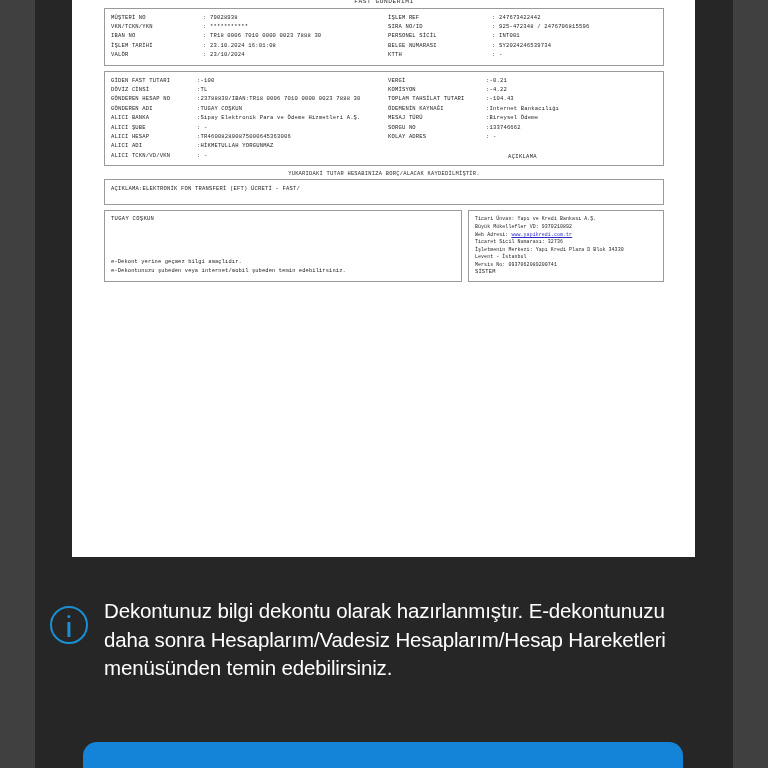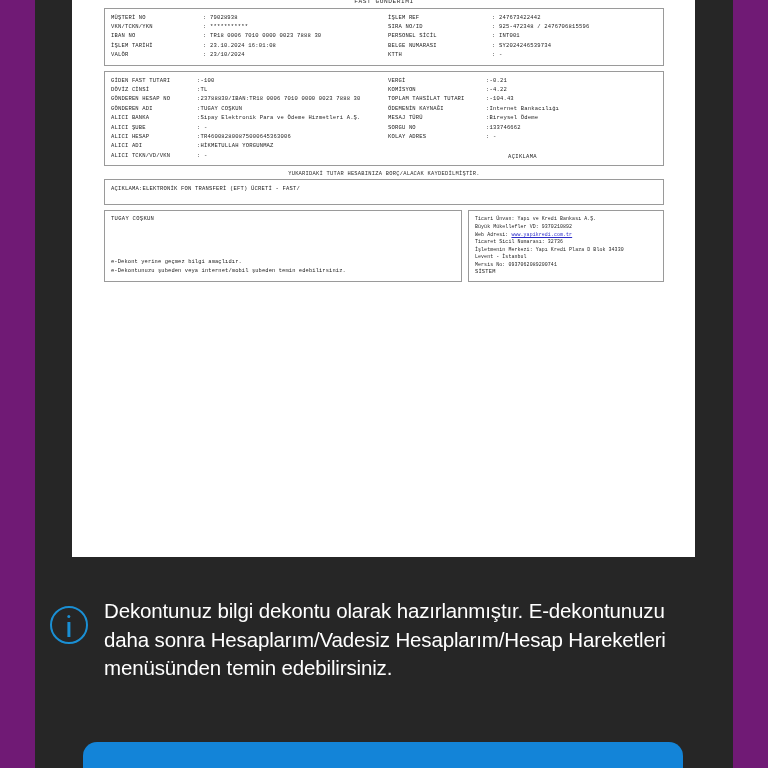--- a/index.html
+++ b/index.html
@@ -5,21 +5,21 @@
   * { margin:0; padding:0; box-sizing:border-box; }
   html, body {
     width:768px; height:768px;
     background:#000000;
     font-family:"Liberation Sans", sans-serif;
     overflow:hidden;
   }
   #app {
     position:relative;
     width:768px; height:768px;
-    background:#701a75;
+    background:#404040;
   }
   
   .app-panel {
     position:absolute;
     left:35px; top:0; width:698px; height:768px;
     background:#262626;
   }
   
   .page-sheet {
     position:absolute;

